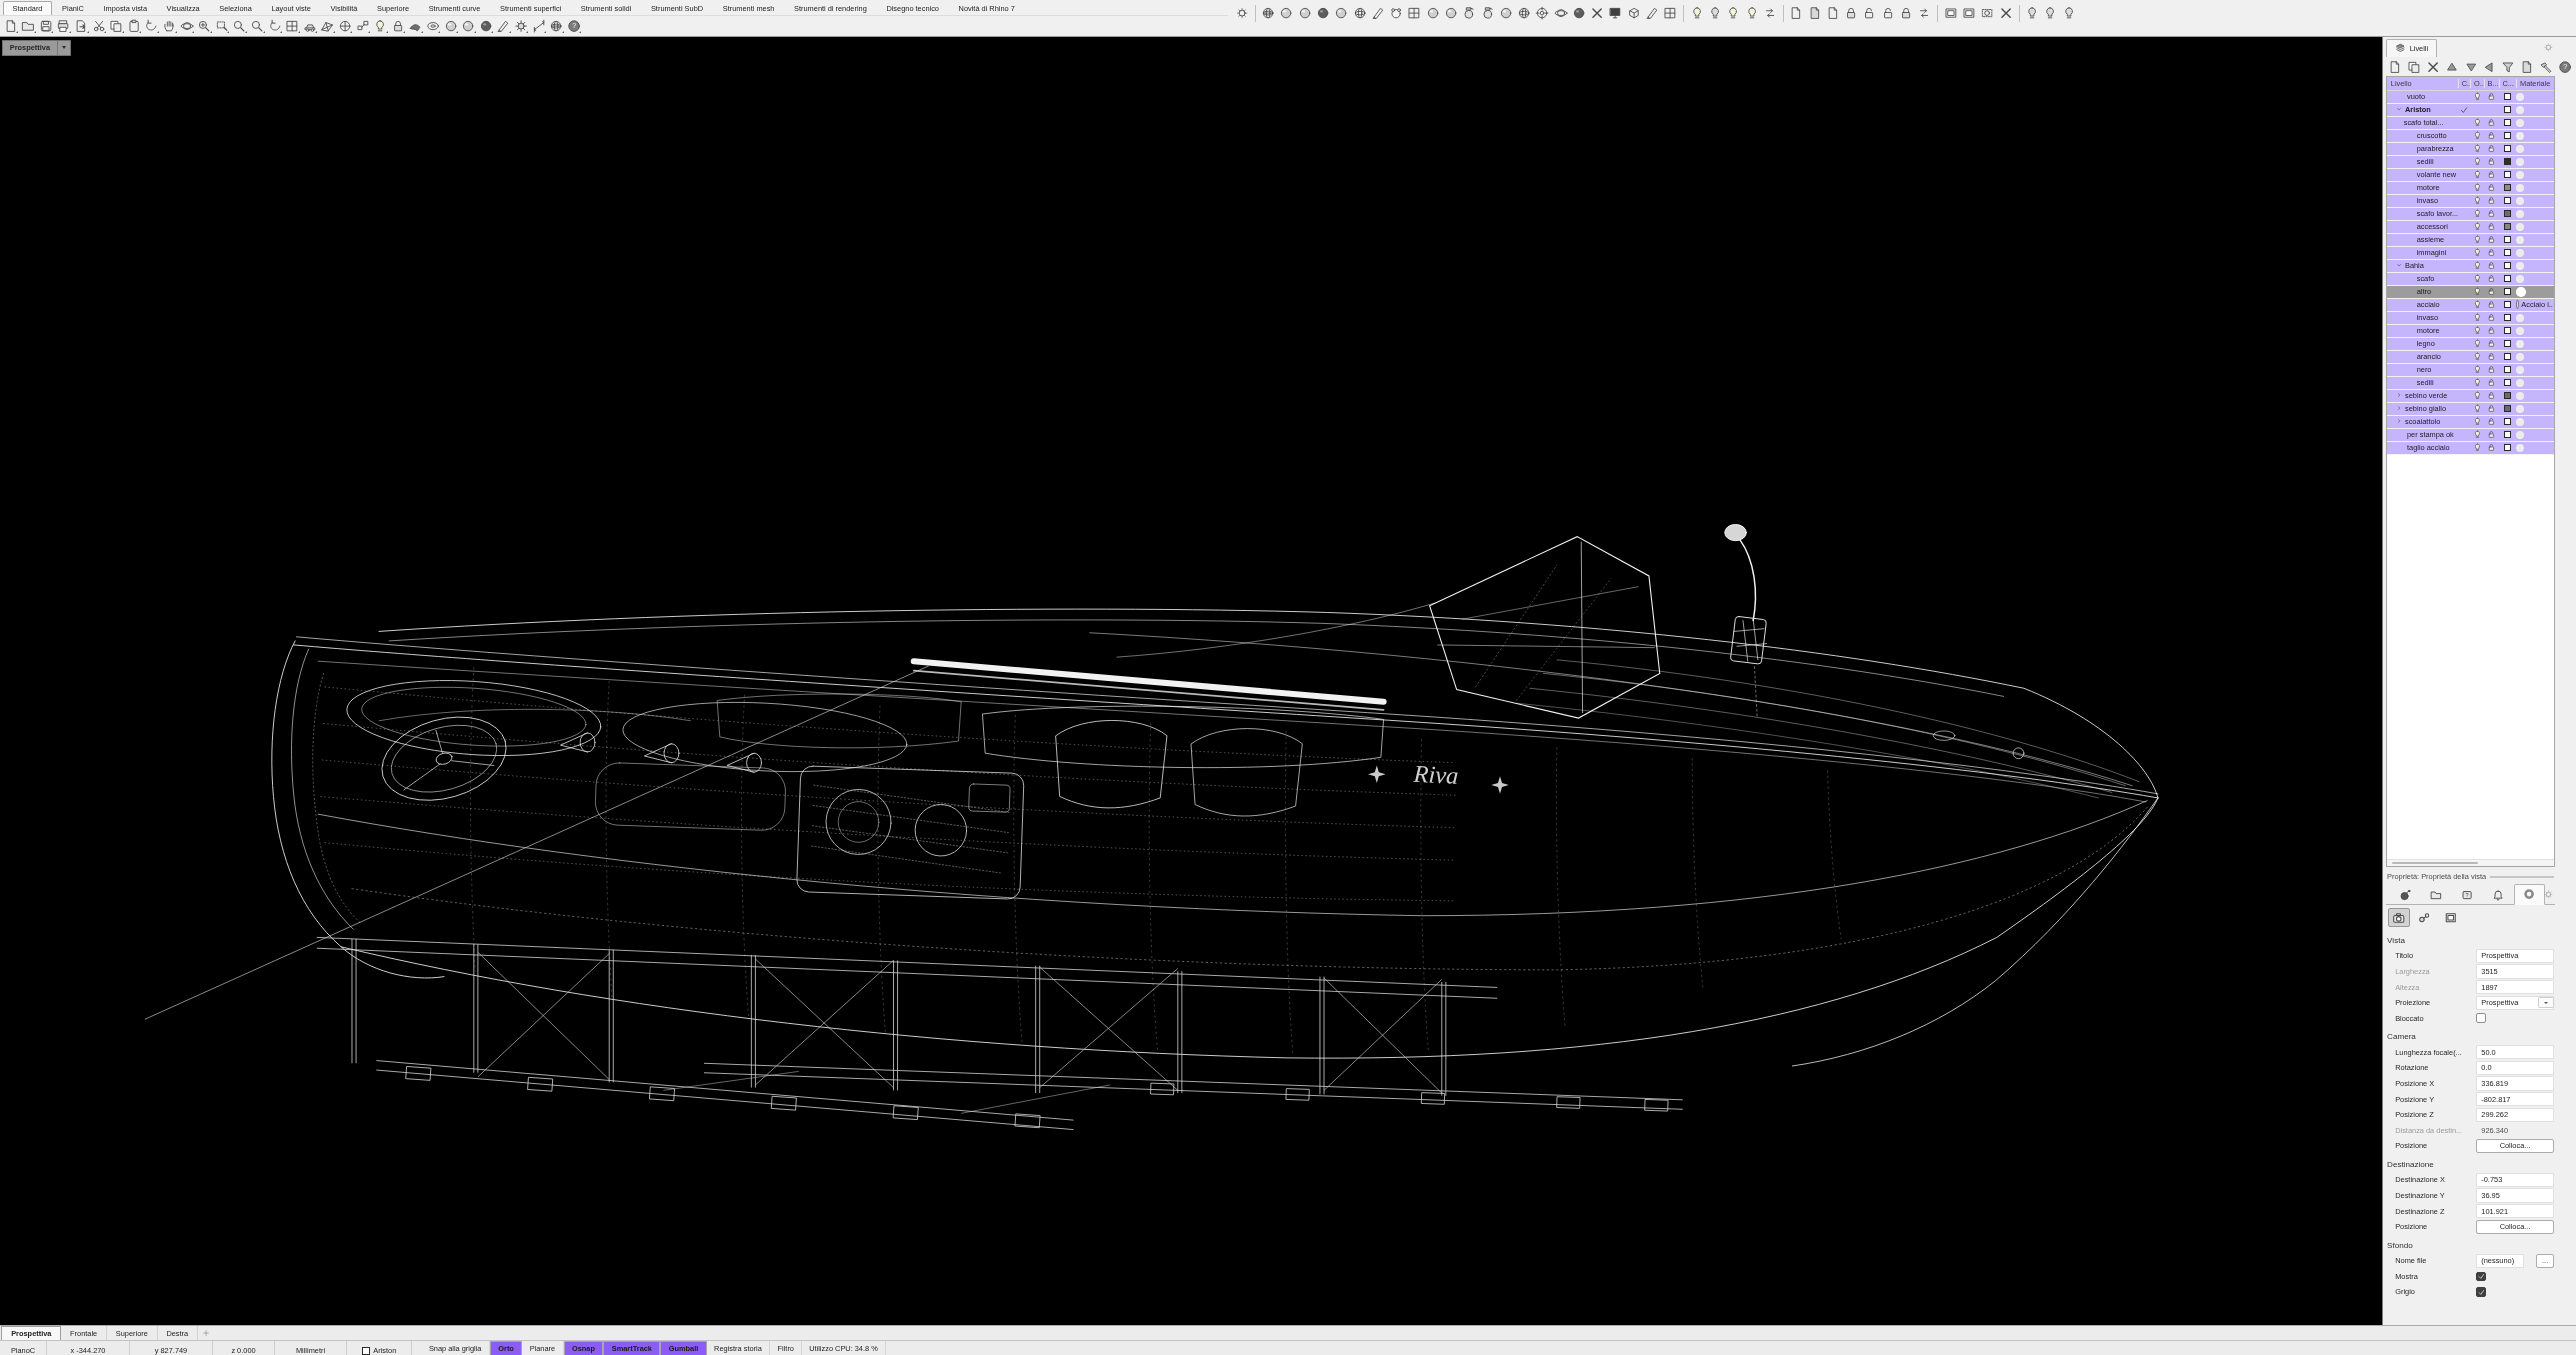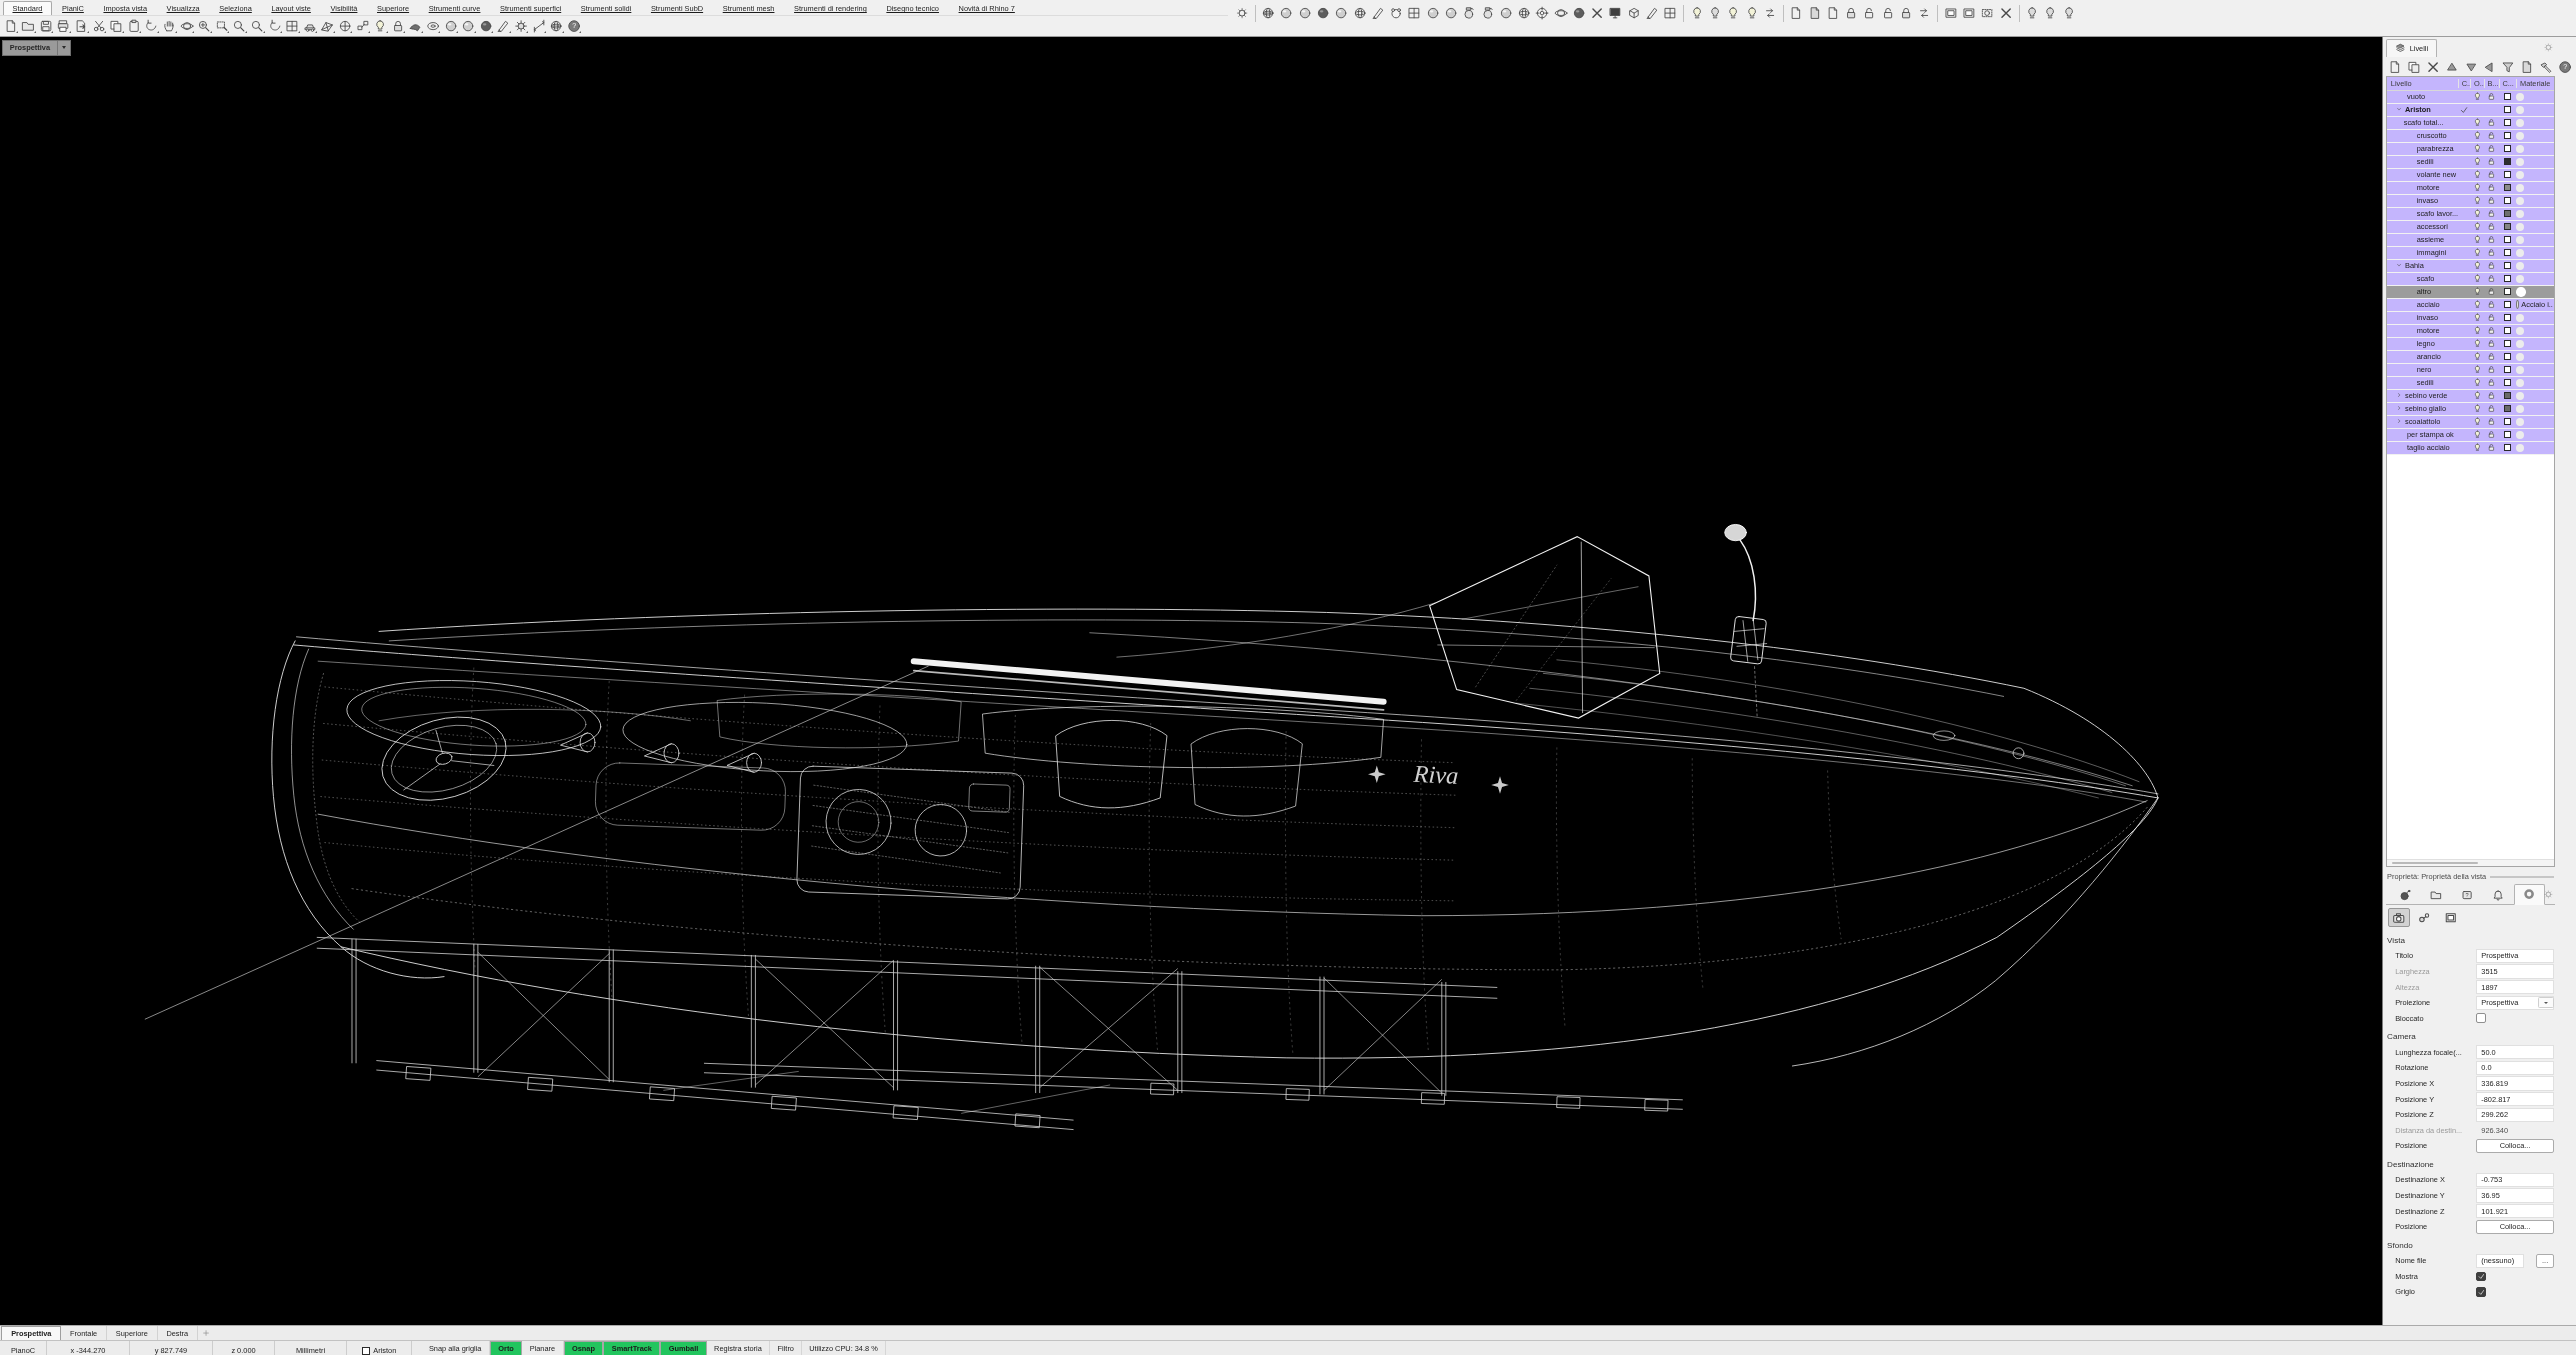--- a/index.html
+++ b/index.html
@@ -2,21 +2,21 @@
 <html style="font-size:10.8px"><head>
 <meta charset="utf-8">
 <style>
 * { box-sizing: border-box; margin: 0; padding: 0; }
 html,body { width:2576px; height:1355px; }
 body {
   position:relative; overflow:hidden; background:#f0f0f0;
   font-family:"Liberation Sans", sans-serif; font-size:7.4px; color:#1c1c1c;
 }
 
-#topbar { position:absolute; top:0; left:0; width:2576px; height:37px; background:#f0f0f0; border-bottom:0.7px solid #9c9c9c;text-decoration:underline; }
+#topbar { position:absolute; top:0; left:0; width:2576px; height:37px; background:#f0f0f0; border-bottom:0.7px solid #9c9c9c; }
 .tabs-row { height:16.2px; display:flex; align-items:flex-end; padding-left:2.7px; width:1228px; border-bottom:0.7px solid #dcdcdc; }
 .tab { padding:2.7px 8.8px 2px; color:#222; border:0.7px solid transparent; border-bottom:none; border-radius:2px 2px 0 0; white-space:nowrap; cursor:default; }
 .tab.active { background:#fafafa; border-color:#a9a9a9; }
 .tools-row { height:19.6px; display:flex; align-items:center; padding-left:2px; }
 .ticon { width:17.6px; height:17.6px; display:flex; align-items:center; justify-content:center; position:relative; flex:0 0 auto; }
 .ticon.flyout::after { content:""; position:absolute; right:1.4px; bottom:1.4px; border-left:2.7px solid transparent; border-bottom:2.7px solid #606060; }
 .vsep { width:0.7px; height:16.2px; background:#bfbfbf; margin:0 3.4px; flex:0 0 auto; }
 #right-icons { position:absolute; top:4.7px; left:1233px; display:flex; align-items:center; gap:0.7px; }
 
 #viewport { position:absolute; top:37px; left:0; width:2382px; height:1289px; background:#000; }
@@ -79,21 +79,21 @@
 #statusbar { position:absolute; left:0; bottom:0; width:2576px; height:30px; }
 .vtabs-row { height:15px; background:#ececec; border-top:0.7px solid #aaa; display:flex; align-items:stretch; padding-left:1.4px; }
 .vtab { padding:0 8.8px; display:flex; align-items:center; border-right:0.7px solid #d2d2d2; color:#222; }
 .vtab.active { background:#f8f8f8; border:0.7px solid #9e9e9e; border-bottom:none; font-weight:bold; }
 .vtab-plus { width:16.2px; display:flex; align-items:center; justify-content:center; opacity:.6; }
 .status-row { height:15px; background:#ececec; border-top:0.7px solid #c2c2c2; display:flex; align-items:stretch; }
 .scell { display:flex; align-items:flex-end; justify-content:center; gap:3.4px; border-right:0.7px solid #cdcdcd; padding:0 4.1px; overflow:hidden; white-space:nowrap; }
 .scell .sw { width:8.1px; height:8.1px; background:#fff; border:0.7px solid #2a2a2a; }
 .sgap { width:9.5px; }
 .stoggle { padding:0 7.4px; display:flex; align-items:center; border-right:0.7px solid #d6d6d6; white-space:nowrap; }
-.stoggle.active { font-weight:bold; background:#22c55e; border:0.7px solid #a7a7a7; border-bottom:none; }
+.stoggle.active { font-weight:bold; background:#8b5cf6; border:0.7px solid #a7a7a7; border-bottom:none; }
 .cpu { padding:0 6.8px; display:flex; align-items:center; white-space:nowrap; border-right:0.7px solid #d6d6d6; }
 </style>
 </head>
 <body>
 
 <div id="topbar">
   <div class="tabs-row">
       <div class="tab active">Standard</div>
       <div class="tab">PianiC</div>
       <div class="tab">Imposta vista</div>

